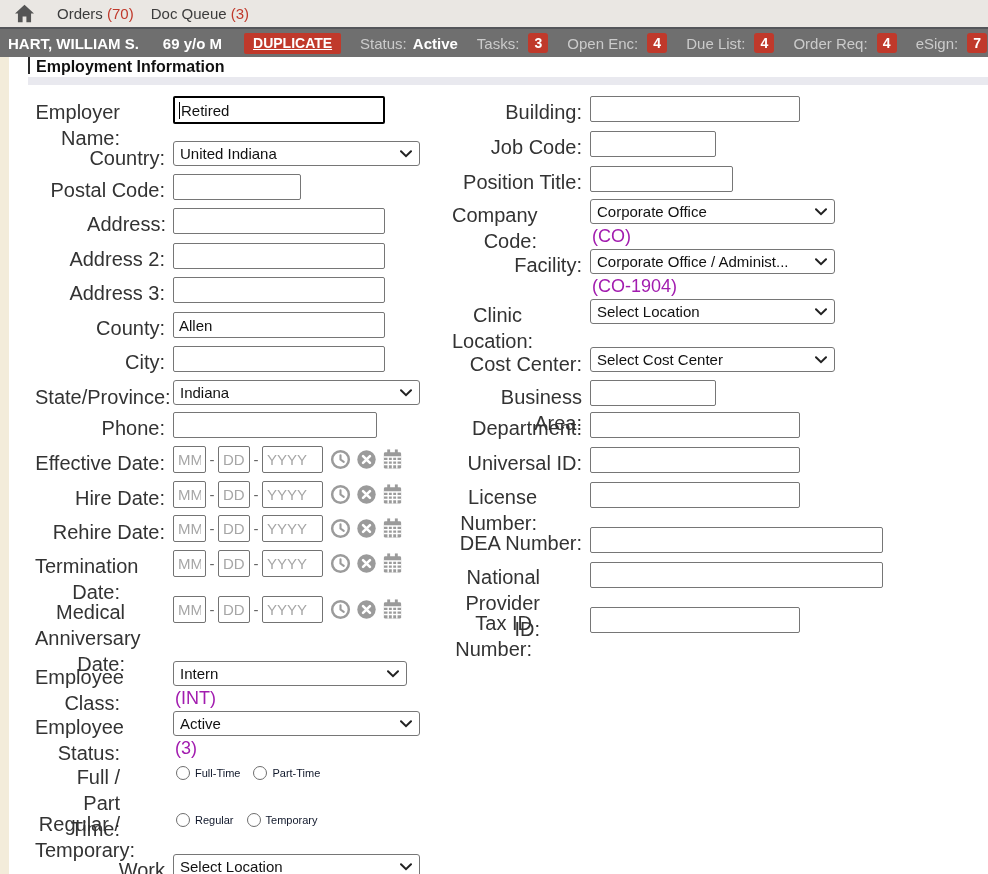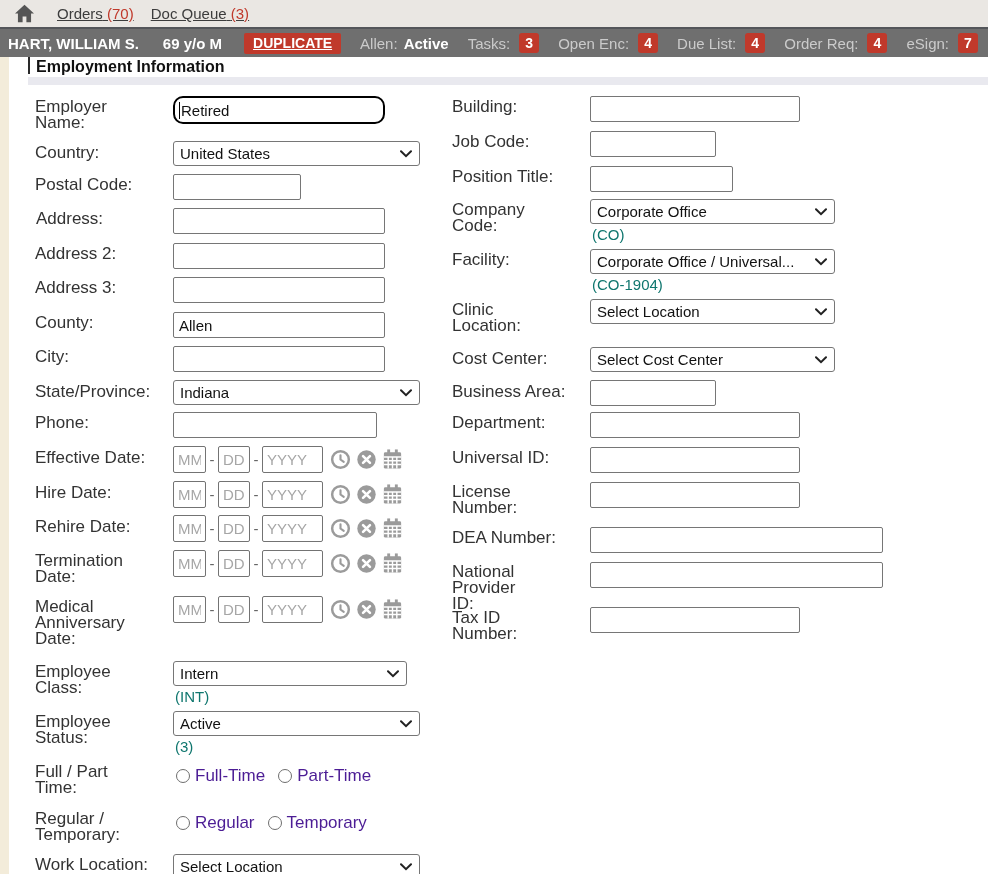--- a/index.html
+++ b/index.html
@@ -3,61 +3,61 @@
 <meta charset="utf-8">
 <style>
   * { margin:0; padding:0; box-sizing:border-box; }
   html,body { width:988px; height:874px; overflow:hidden; background:#fff;
     font-family:"Liberation Sans", sans-serif; }
   
   .topbar { position:absolute; left:0; top:0; width:988px; height:29px;
     background:#eae7e3; border-bottom:2px solid #54565a;
     display:flex; align-items:center; }
   .home-btn { margin-left:14px; display:flex; align-items:center; cursor:pointer; }
-  .tab { margin-left:22px; font-size:15px; color:#3c3c3c; cursor:pointer;text-decoration:underline; }
+  .tab { margin-left:22px; font-size:15px; color:#3c3c3c; cursor:pointer; }
   .tab .cnt { color:#c0392b; }
   
   .banner { position:absolute; left:0; top:29px; width:988px; height:28px;
     background:#6f6f6f; display:flex; align-items:center; font-size:15px;
     color:#fff; white-space:nowrap; }
   .b-name { margin-left:8px; font-weight:bold; }
   .b-age { margin-left:24px; font-weight:bold; }
   .dup { margin-left:22px; background:#c0392b; color:#fff; font-weight:bold;
     text-decoration:underline; font-size:14px; padding:2px 9px 3px; border-radius:2px; cursor:pointer;}
   .b-lab { margin-left:19px; color:#cbcbcb; }
   .b-val { margin-left:6px; font-weight:bold; }
   .badge { margin-left:9px; background:#c0392b; color:#fff; font-weight:bold;
     font-size:14px; min-width:20px; height:20px; line-height:20px; text-align:center;
     border-radius:3px; padding:0 4px; cursor:pointer; }
   
   .beige { position:absolute; left:0; top:57px; width:9px; height:817px; background:#f3ecda; }
   .vline { position:absolute; left:28px; top:57px; width:2px; height:17px; background:#2a2a2a; }
   .sec-title { position:absolute; left:36px; top:58px; font-size:16px; font-weight:bold; color:#111; }
   .band { position:absolute; left:28px; top:77px; width:960px; height:8px; background:#e9e9ef; }
   
-  .lbl { position:absolute; font-size:17px; color:#333; line-height:16px; }
+  .lbl { position:absolute; font-size:20px; color:#333; line-height:26px;text-align:right; }
   .in { position:absolute; height:26px; border:1px solid #767676; border-radius:2px;
     font-family:"Liberation Sans",sans-serif; font-size:15px; color:#111; padding:0 5px; background:#fff; }
   .in::placeholder { color:#a6a6a6; }
-  .in-div { position:absolute; height:28px; border:2px solid #000; border-radius:10px;
+  .in-div { position:absolute; height:28px; border:2px solid #000; border-radius:2px;
     background:#fff; display:flex; align-items:center; padding:0 4px; font-size:15px; color:#111; }
   .caret { width:1px; height:17px; background:#000; margin-right:1px; }
   .sel { position:absolute; height:25px; border:1px solid #767676; border-radius:3px;
     background:#fff; display:flex; align-items:center; font-size:15px; color:#111;
     padding:0 22px 0 6px; cursor:pointer; }
   .sel .chev { position:absolute; right:7px; top:8px; }
   .sel-t { overflow:hidden; white-space:nowrap; }
-  .sub { position:absolute; font-size:15px; color:#0f766e; }
+  .sub { position:absolute; font-size:18px; color:#a21caf; }
   .dt { position:absolute; display:flex; align-items:center; height:27px; }
   .din { height:27px; border:1px solid #737373; border-radius:2px; font-size:15px;
     padding:0 4px; color:#111; font-family:"Liberation Sans",sans-serif; }
   .din::placeholder { color:#a6a6a6; }
   .dash { width:12px; text-align:center; color:#666; font-size:15px; }
   .ic { width:23px; height:23px; margin-left:3px; cursor:pointer; flex:none; }
-  .radios { position:absolute; display:flex; align-items:center; font-size:17px; color:#4c1d95; }
+  .radios { position:absolute; display:flex; align-items:center; font-size:11px; color:#0f172a; }
   .radio { display:flex; align-items:center; margin-right:13px; cursor:pointer; }
   .rdot { width:14px; height:14px; border:1px solid #6e6e6e; border-radius:50%;
     background:#fff; margin-right:5px; flex:none; }
 </style>
 </head>
 <body>
 
 <div class="topbar">
   <span class="home-btn">
     <svg width="21" height="19" viewBox="0 0 24 22">
@@ -65,21 +65,21 @@
     </svg>
   </span>
   <span class="tab"><span>Orders</span> <span class="cnt">(70)</span></span>
   <span class="tab" style="margin-left:17px"><span>Doc Queue</span> <span class="cnt">(3)</span></span>
 </div>
 
 <div class="banner">
   <span class="b-name">HART, WILLIAM S.</span>
   <span class="b-age">69 y/o M</span>
   <span class="dup">DUPLICATE</span>
-  <span class="b-lab">Allen:</span>
+  <span class="b-lab">Status:</span>
   <span class="b-val">Active</span>
   <span class="b-lab">Tasks:</span>
   <span class="badge">3</span>
   <span class="b-lab">Open Enc:</span>
   <span class="badge">4</span>
   <span class="b-lab">Due List:</span>
   <span class="badge">4</span>
   <span class="b-lab">Order Req:</span>
   <span class="badge">4</span>
   <span class="b-lab">eSign:</span>
@@ -92,21 +92,21 @@
 <div class="band"></div>
 
 <div class="lbl" style="top:99px;left:35px;width:85px">Employer Name:</div>
 <div class="in-div" style="top:96px;left:173px;width:212px">
   <span class="caret"></span>
   <span>Retired</span>
 </div>
 
 <div class="lbl" style="top:145px;left:35px;width:130px">Country:</div>
 <div class="sel" style="top:141px;left:173px;width:247px">
-  <span class="sel-t">United States</span>
+  <span class="sel-t">United Indiana</span>
   <svg class="chev" width="12" height="8" viewBox="0 0 12 8">
       <path d="M1 1.2 6 6.2 11 1.2" fill="none" stroke="#222" stroke-width="2" stroke-linecap="round"></path>
     </svg>
 </div>
 
 <div class="lbl" style="top:177px;left:35px;width:130px">Postal Code:</div>
 <input class="in" style="top: 174px; left: 173px; width: 128px;" value="">
 
 <div class="lbl" style="top:211px;left:36px;width:130px">Address:</div>
 <input class="in" style="top: 208px; left: 173px; width: 212px;" value="">
@@ -322,21 +322,21 @@
 <div class="sel" style="top:199px;left:590px;width:245px">
   <span class="sel-t">Corporate Office</span>
   <svg class="chev" width="12" height="8" viewBox="0 0 12 8">
       <path d="M1 1.2 6 6.2 11 1.2" fill="none" stroke="#222" stroke-width="2" stroke-linecap="round"></path>
     </svg>
 </div>
 <div class="sub" style="top:226px;left:592px">(CO)</div>
 
 <div class="lbl" style="top:252px;left:452px;width:130px">Facility:</div>
 <div class="sel" style="top:249px;left:590px;width:245px">
-  <span class="sel-t">Corporate Office / Universal...</span>
+  <span class="sel-t">Corporate Office / Administ...</span>
   <svg class="chev" width="12" height="8" viewBox="0 0 12 8">
       <path d="M1 1.2 6 6.2 11 1.2" fill="none" stroke="#222" stroke-width="2" stroke-linecap="round"></path>
     </svg>
 </div>
 <div class="sub" style="top:276px;left:592px">(CO-1904)</div>
 
 <div class="lbl" style="top:302px;left:452px;width:70px">Clinic Location:</div>
 <div class="sel" style="top:299px;left:590px;width:245px">
   <span class="sel-t">Select Location</span>
   <svg class="chev" width="12" height="8" viewBox="0 0 12 8">

